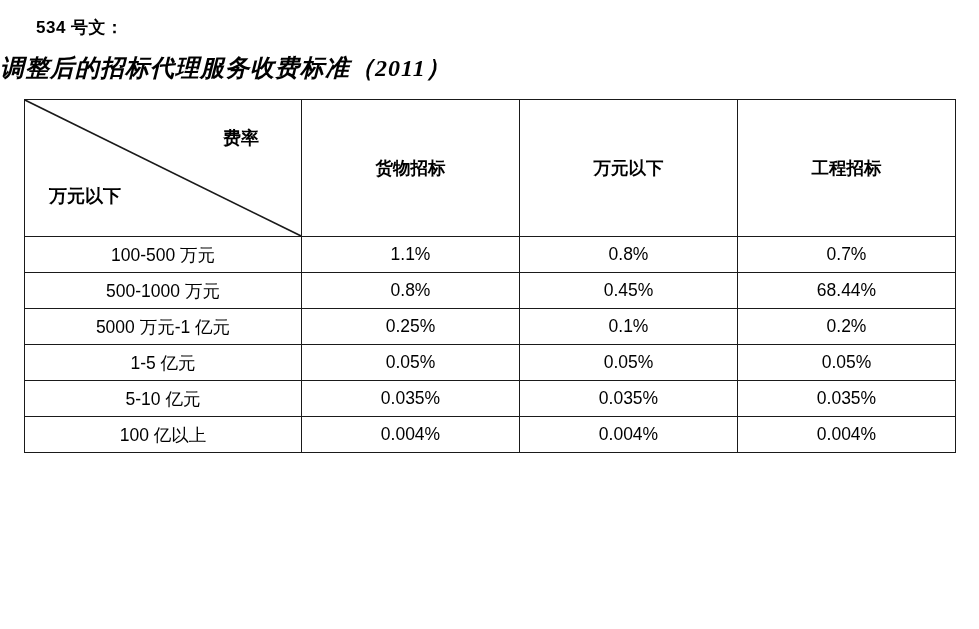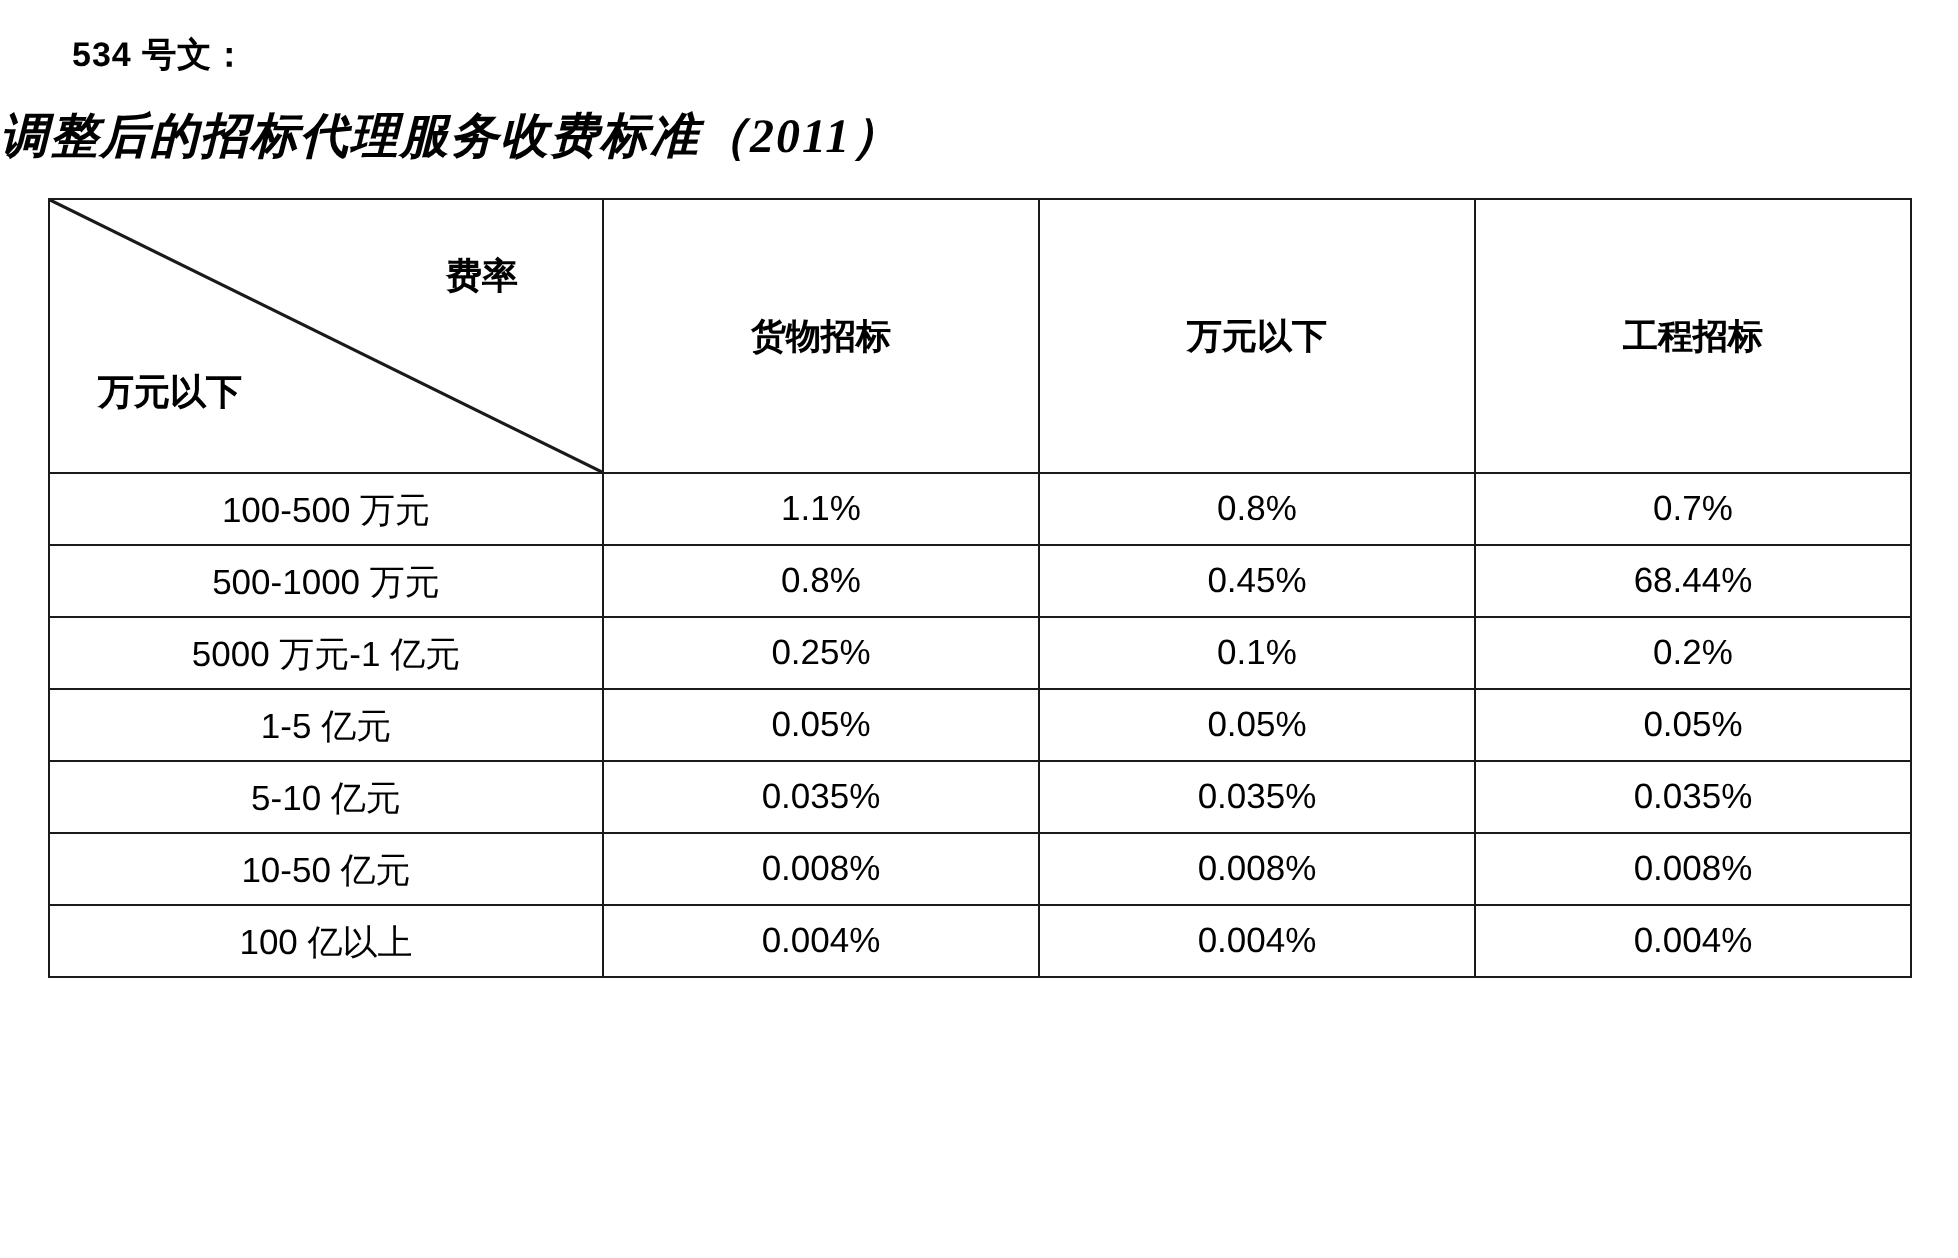--- a/index.html
+++ b/index.html
@@ -172,26 +172,20 @@
           <td class="value-cell">0.05%</td>
           <td class="value-cell">0.05%</td>
         </tr>
         <tr class="data-row">
           <td class="amount-cell">5-10 亿元</td>
           <td class="value-cell">0.035%</td>
           <td class="value-cell">0.035%</td>
           <td class="value-cell">0.035%</td>
         </tr>
         <tr class="data-row">
-          <td class="amount-cell">10-50 亿元</td>
-          <td class="value-cell">0.008%</td>
-          <td class="value-cell">0.008%</td>
-          <td class="value-cell">0.008%</td>
-        </tr>
-        <tr class="data-row">
           <td class="amount-cell">100 亿以上</td>
           <td class="value-cell">0.004%</td>
           <td class="value-cell">0.004%</td>
           <td class="value-cell">0.004%</td>
         </tr>
       </tbody>
     </table>
   </div>
 
 </div>

